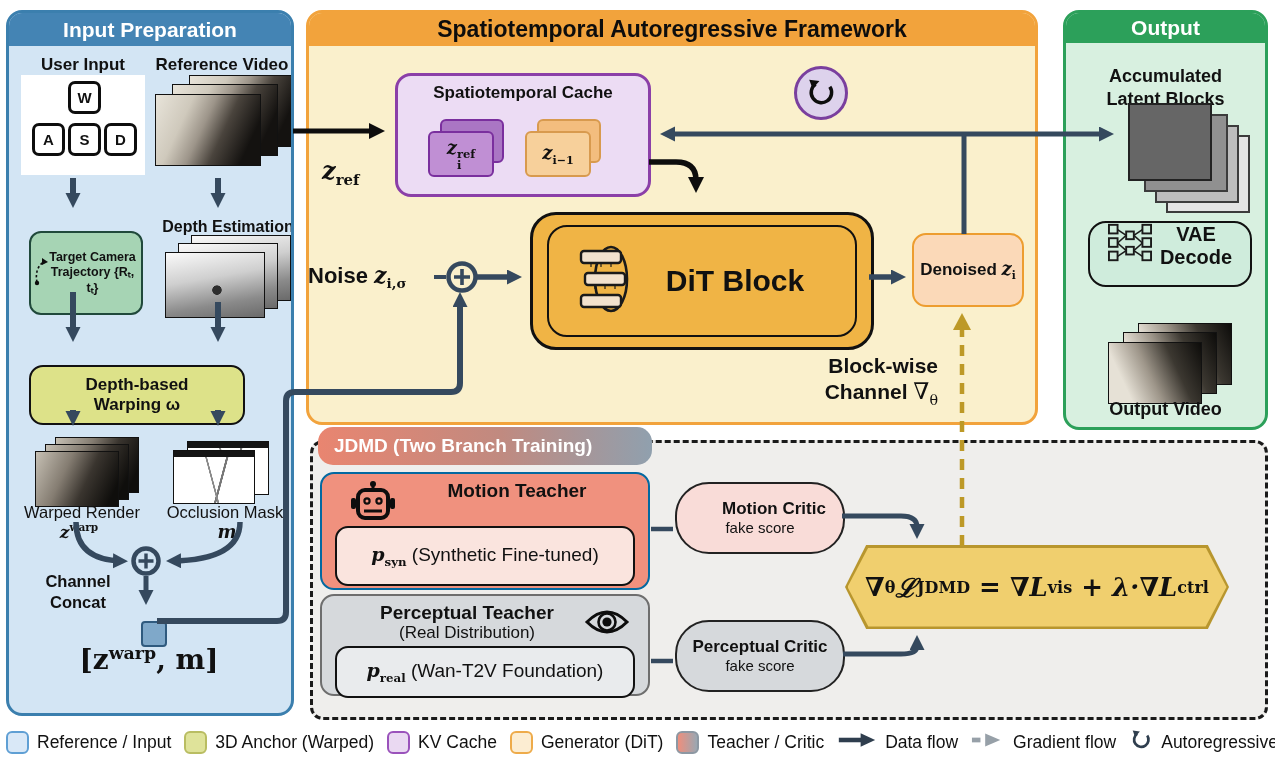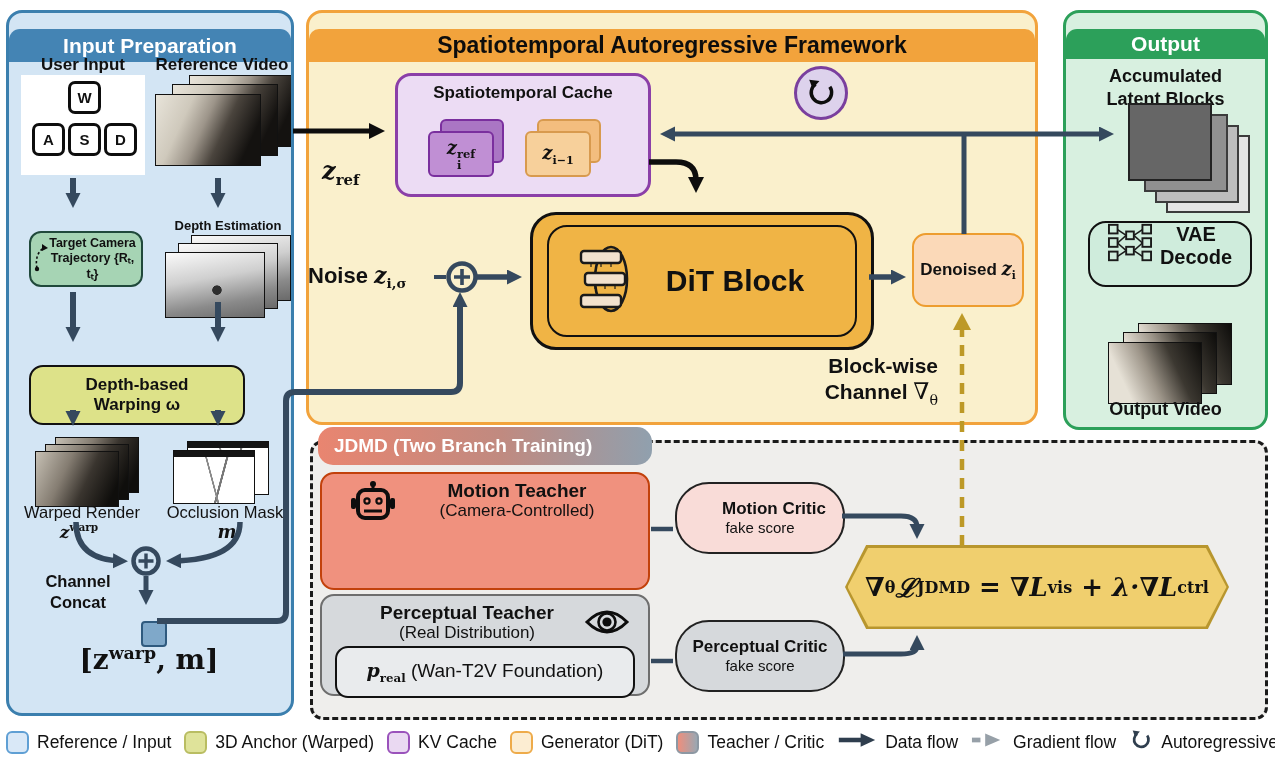--- a/index.html
+++ b/index.html
@@ -1,41 +1,41 @@
 <!DOCTYPE html>
 <html><head>
 <meta charset="utf-8">
 <style>
   html,body{margin:0;padding:0;background:#fff;}
   .canvas{position:relative;width:1275px;height:759px;background:#fff;
     font-family:"Liberation Sans",sans-serif;color:#111;overflow:hidden;}
   .abs{position:absolute;}
   .panel{position:absolute;box-sizing:border-box;overflow:hidden;}
-  .phdr{position:absolute;top:16px;left:0;right:0;text-align:center;font-weight:bold;}
+  .phdr{position:absolute;top:0;left:0;right:0;text-align:center;font-weight:bold;}
   
   .p-input{left:6px;top:10px;width:288px;height:706px;background:#d3e5f4;
     border:3px solid #3b7fae;border-radius:16px;}
   .p-input .phdr{height:33px;line-height:33px;background:#4484b4;color:#fff;font-size:21px;border-radius:11px 11px 0 0;}
   .lbl{position:absolute;font-weight:bold;font-size:17px;text-align:center;}
   .wasdbox{position:absolute;left:12px;top:62px;width:124px;height:100px;background:#fff;}
   .key{position:absolute;width:27px;height:27px;border:3px solid #0d0d0d;border-radius:7px;
     font-weight:bold;font-size:15px;display:flex;align-items:center;justify-content:center;background:#fff;}
   .stack{position:absolute;}
   .ph{position:absolute;border:1px solid #111;}
   .ph-video{background:linear-gradient(115deg,#e8e4da 0%,#cfc9bc 28%,#9d958a 45%,#4a443d 62%,#141210 85%);}
   .ph-depth{background:radial-gradient(circle at 52% 58%, #2e2e2e 0 7%, rgba(0,0,0,0) 8%),
     linear-gradient(170deg,#fafafa 0%,#cfcfcf 40%,#8a8a8a 75%,#6a6a6a 100%);}
   .ph-warp{background:linear-gradient(115deg,#c6c0b4 0%,#857d72 35%,#3a352f 60%,#0f0e0c 90%);}
   .ph-mask{background:
     linear-gradient(to bottom, #141414 0 6px, rgba(0,0,0,0) 6px),
     linear-gradient(75deg, rgba(0,0,0,0) 46%, #8a8a8a 46.5% 48%, rgba(0,0,0,0) 48.5%),
     linear-gradient(105deg, rgba(0,0,0,0) 57%, #777 57.5% 59.5%, rgba(0,0,0,0) 60%),
     #fff;}
   .ph-out{background:linear-gradient(245deg,#0d0c0a 0%,#3c3831 30%,#9e968a 55%,#e6e1d6 80%);}
-  .trajbox{position:absolute;left:20px;top:218px;width:114px;height:56px;background:#a6d4b4;
+  .trajbox{position:absolute;left:20px;top:218px;width:114px;height:84px;background:#a6d4b4;
     border:2.5px solid #20493b;border-radius:12px;display:flex;align-items:center;padding:2px 4px 2px 3px;box-sizing:border-box;}
   .trajtxt{font-size:12.5px;font-weight:bold;line-height:1.25;text-align:center;flex:1;}
   .warpbox{position:absolute;left:20px;top:352px;width:212px;height:56px;background:#dde289;
     border:2.5px solid #111;border-radius:14px;display:flex;flex-direction:column;align-items:center;justify-content:center;
     font-weight:bold;font-size:17px;line-height:1.2;}
   .math{font-family:"DejaVu Serif",serif;font-style:italic;font-weight:bold;}
   .msub{font-family:"DejaVu Serif",serif;font-style:normal;font-weight:bold;}
   .bluesq{position:absolute;left:132px;top:608px;width:26px;height:26px;background:#7fa8c9;
     border:2.5px solid #2f5a7e;border-radius:4px;box-sizing:border-box;}
   
@@ -64,21 +64,21 @@
   .latsq{position:absolute;width:84px;height:78px;border:2px solid #3c3c3c;box-sizing:border-box;}
   .vaebox{position:absolute;left:22px;top:208px;width:160px;height:62px;background:#cfecdc;
     border:2.5px solid #111;border-radius:18px;display:flex;justify-content:center;gap:8px;}
   
   .p-jdmd{left:310px;top:440px;width:958px;height:280px;background:#efeeec;
     border:3px dashed #1a1a1a;border-radius:13px;}
   .jdmdhdr{position:absolute;left:318px;top:427px;width:334px;height:38px;border-radius:15px;
     background:linear-gradient(90deg,#e98570 0%,#c08a80 55%,#90a0ae 100%);
     color:#fff;font-weight:bold;font-size:19px;line-height:38px;padding-left:16px;box-sizing:border-box;}
   .teacher{position:absolute;box-sizing:border-box;border-radius:14px;}
-  .t-motion{left:320px;top:472px;width:330px;height:118px;background:#f0917e;border:2px solid #c2410c;}
+  .t-motion{left:320px;top:472px;width:330px;height:118px;background:#f0917e;border:2px solid #0369a1;}
   .t-perc{left:320px;top:594px;width:330px;height:102px;background:#d6d9dc;border:2px solid #6e6e6e;}
   .t-inner{position:absolute;left:13px;right:13px;border:2.5px solid #111;border-radius:13px;
     display:flex;align-items:center;justify-content:center;font-size:19px;}
   .critic{position:absolute;width:166px;height:68px;border:2.5px solid #222;border-radius:34px;
     display:flex;flex-direction:column;align-items:center;justify-content:center;line-height:1.25;}
   .hexw{position:absolute;left:845px;top:545px;width:384px;height:84px;}
   .hex{position:absolute;inset:0;background:#b8962e;
     clip-path:polygon(0% 50%,5.5% 0%,94.5% 0%,100% 50%,94.5% 100%,5.5% 100%);}
   .hex.in{inset:2.5px;background:#f0cf6e;}
   .eq{position:absolute;inset:0;display:flex;align-items:center;justify-content:center;
@@ -122,21 +122,21 @@
             <path d="M8 2 L14 6 L8 9 Z" fill="#0d0d0d"></path>
             <circle cx="3" cy="27" r="2.2" fill="#0d0d0d"></circle>
           </svg>
       </span>
       <span class="trajtxt">
         <span>Target Camera</span><br>
         <span>Trajectory {Rₜ, tₜ}</span>
       </span>
     </div>
 
-    <div class="lbl" style="left:150px;top:205px;width:138px;font-size:13px;">Depth Estimation</div>
+    <div class="lbl" style="left:150px;top:205px;width:138px;font-size:16px;">Depth Estimation</div>
     <div class="stack" style="left:156px;top:222px;width:126px;height:90px;">
       <div class="ph ph-depth" style="left:26px;top:0;width:98px;height:64px;"></div>
       <div class="ph ph-depth" style="left:13px;top:8px;width:98px;height:64px;"></div>
       <div class="ph ph-depth" style="left:0;top:17px;width:98px;height:64px;"></div>
     </div>
 
     <div class="warpbox">
       <span>Depth-based</span>
       <span>Warping ω</span>
     </div>
@@ -295,21 +295,23 @@
           <circle cx="23" cy="4" r="3" fill="#0d0d0d"></circle>
         <rect x="8" y="10" width="30" height="28" rx="7" fill="none" stroke="#0d0d0d" stroke-width="4"></rect>
         <rect x="1" y="18" width="5" height="11" rx="2" fill="#0d0d0d"></rect>
           <rect x="40" y="18" width="5" height="11" rx="2" fill="#0d0d0d"></rect>
         <circle cx="17" cy="21" r="2.6" fill="none" stroke="#0d0d0d" stroke-width="2.2"></circle>
           <circle cx="29" cy="21" r="2.6" fill="none" stroke="#0d0d0d" stroke-width="2.2"></circle>
         <line x1="14" y1="31" x2="32" y2="31" stroke="#0d0d0d" stroke-width="3"></line>
       </svg>
     </span>
     <div class="lbl" style="left:80px;top:6px;width:230px;font-size:19px;">Motion Teacher</div>
-    <div class="lbl" style="left:80px;top:27px;width:230px;font-size:17px;font-weight:normal;">(Camera-Controlled)</div>
+    <div class="t-inner" style="top:52px;height:56px;background:#fae4de;">
+      <span><span class="math">p</span><sub class="msub">syn</sub><span> (Synthetic Fine-tuned)</span></span>
+    </div>
   </div>
 
   <div class="teacher t-perc">
     <div class="lbl" style="left:30px;top:6px;width:230px;font-size:19px;">Perceptual Teacher</div>
     <div class="lbl" style="left:30px;top:27px;width:230px;font-size:17px;font-weight:normal;">(Real Distribution)</div>
     <span class="abs" style="left:262px;top:12px;">
       <svg width="46" height="28" viewBox="0 0 46 28">
         <path d="M3 14 Q23 -6 43 14 Q23 34 3 14 Z" fill="none" stroke="#0d0d0d" stroke-width="3"></path>
         <circle cx="23" cy="14" r="8.5" fill="none" stroke="#0d0d0d" stroke-width="2.6"></circle>
         <circle cx="23" cy="14" r="4.6" fill="#0d0d0d"></circle>

